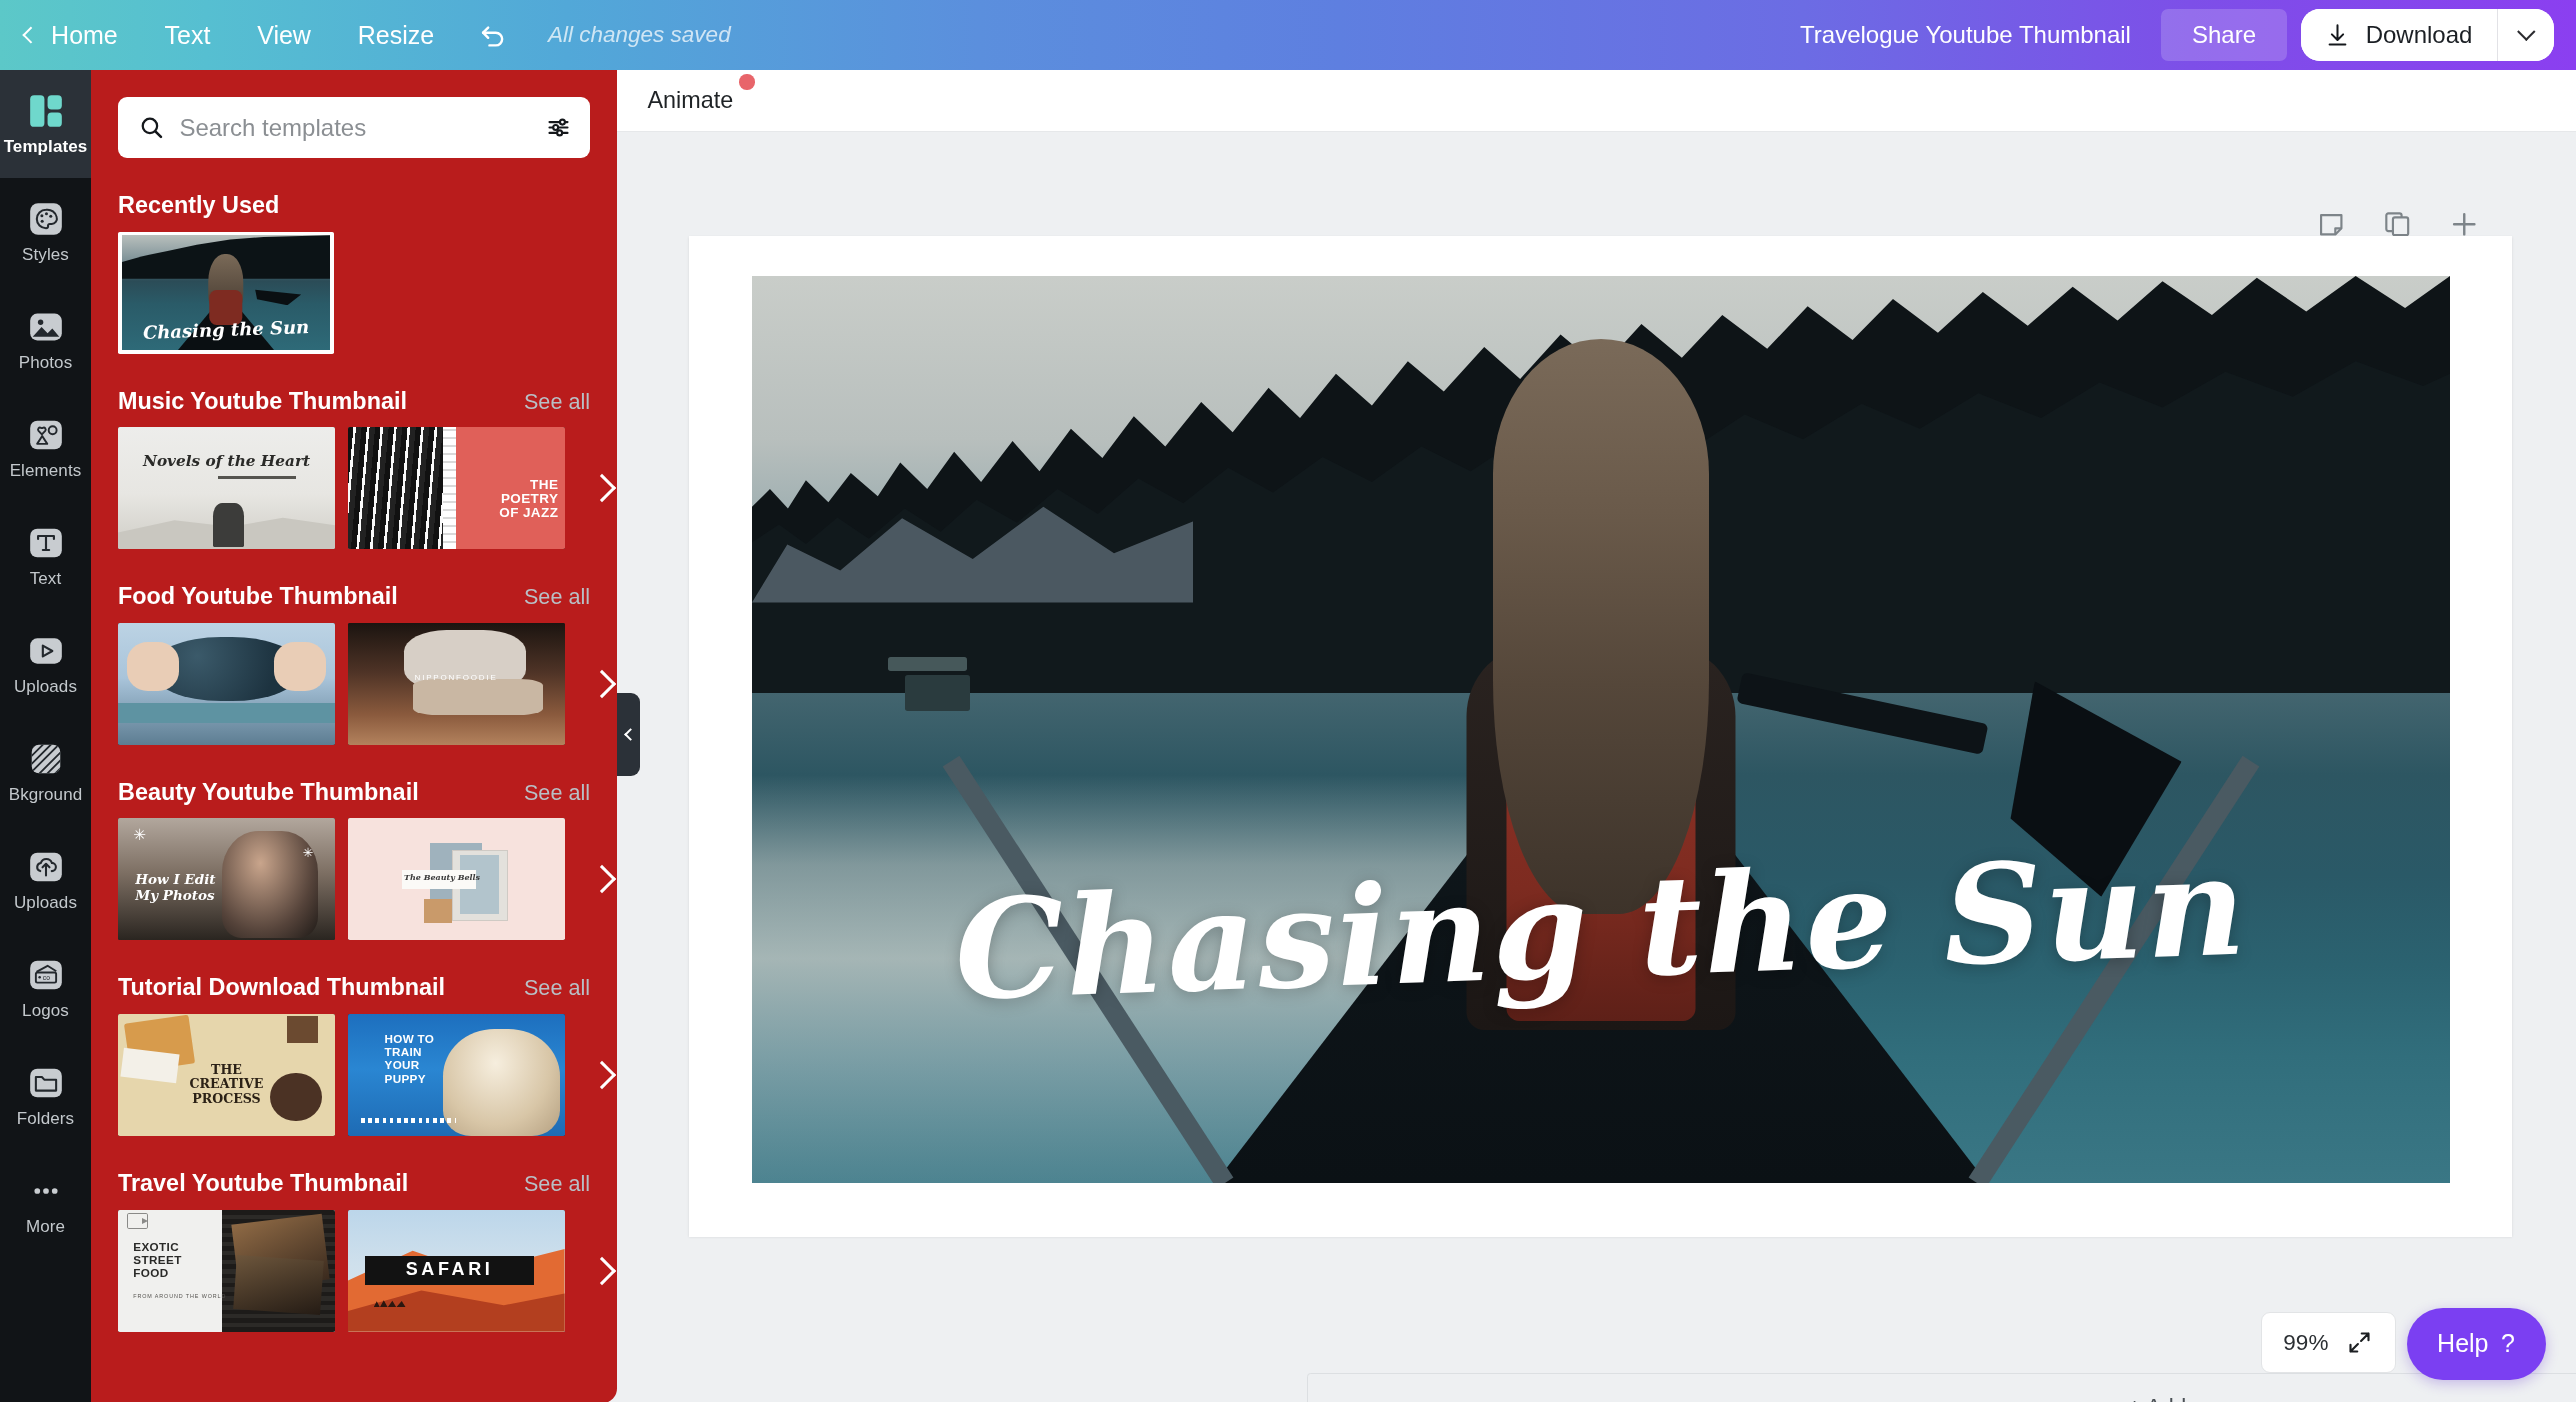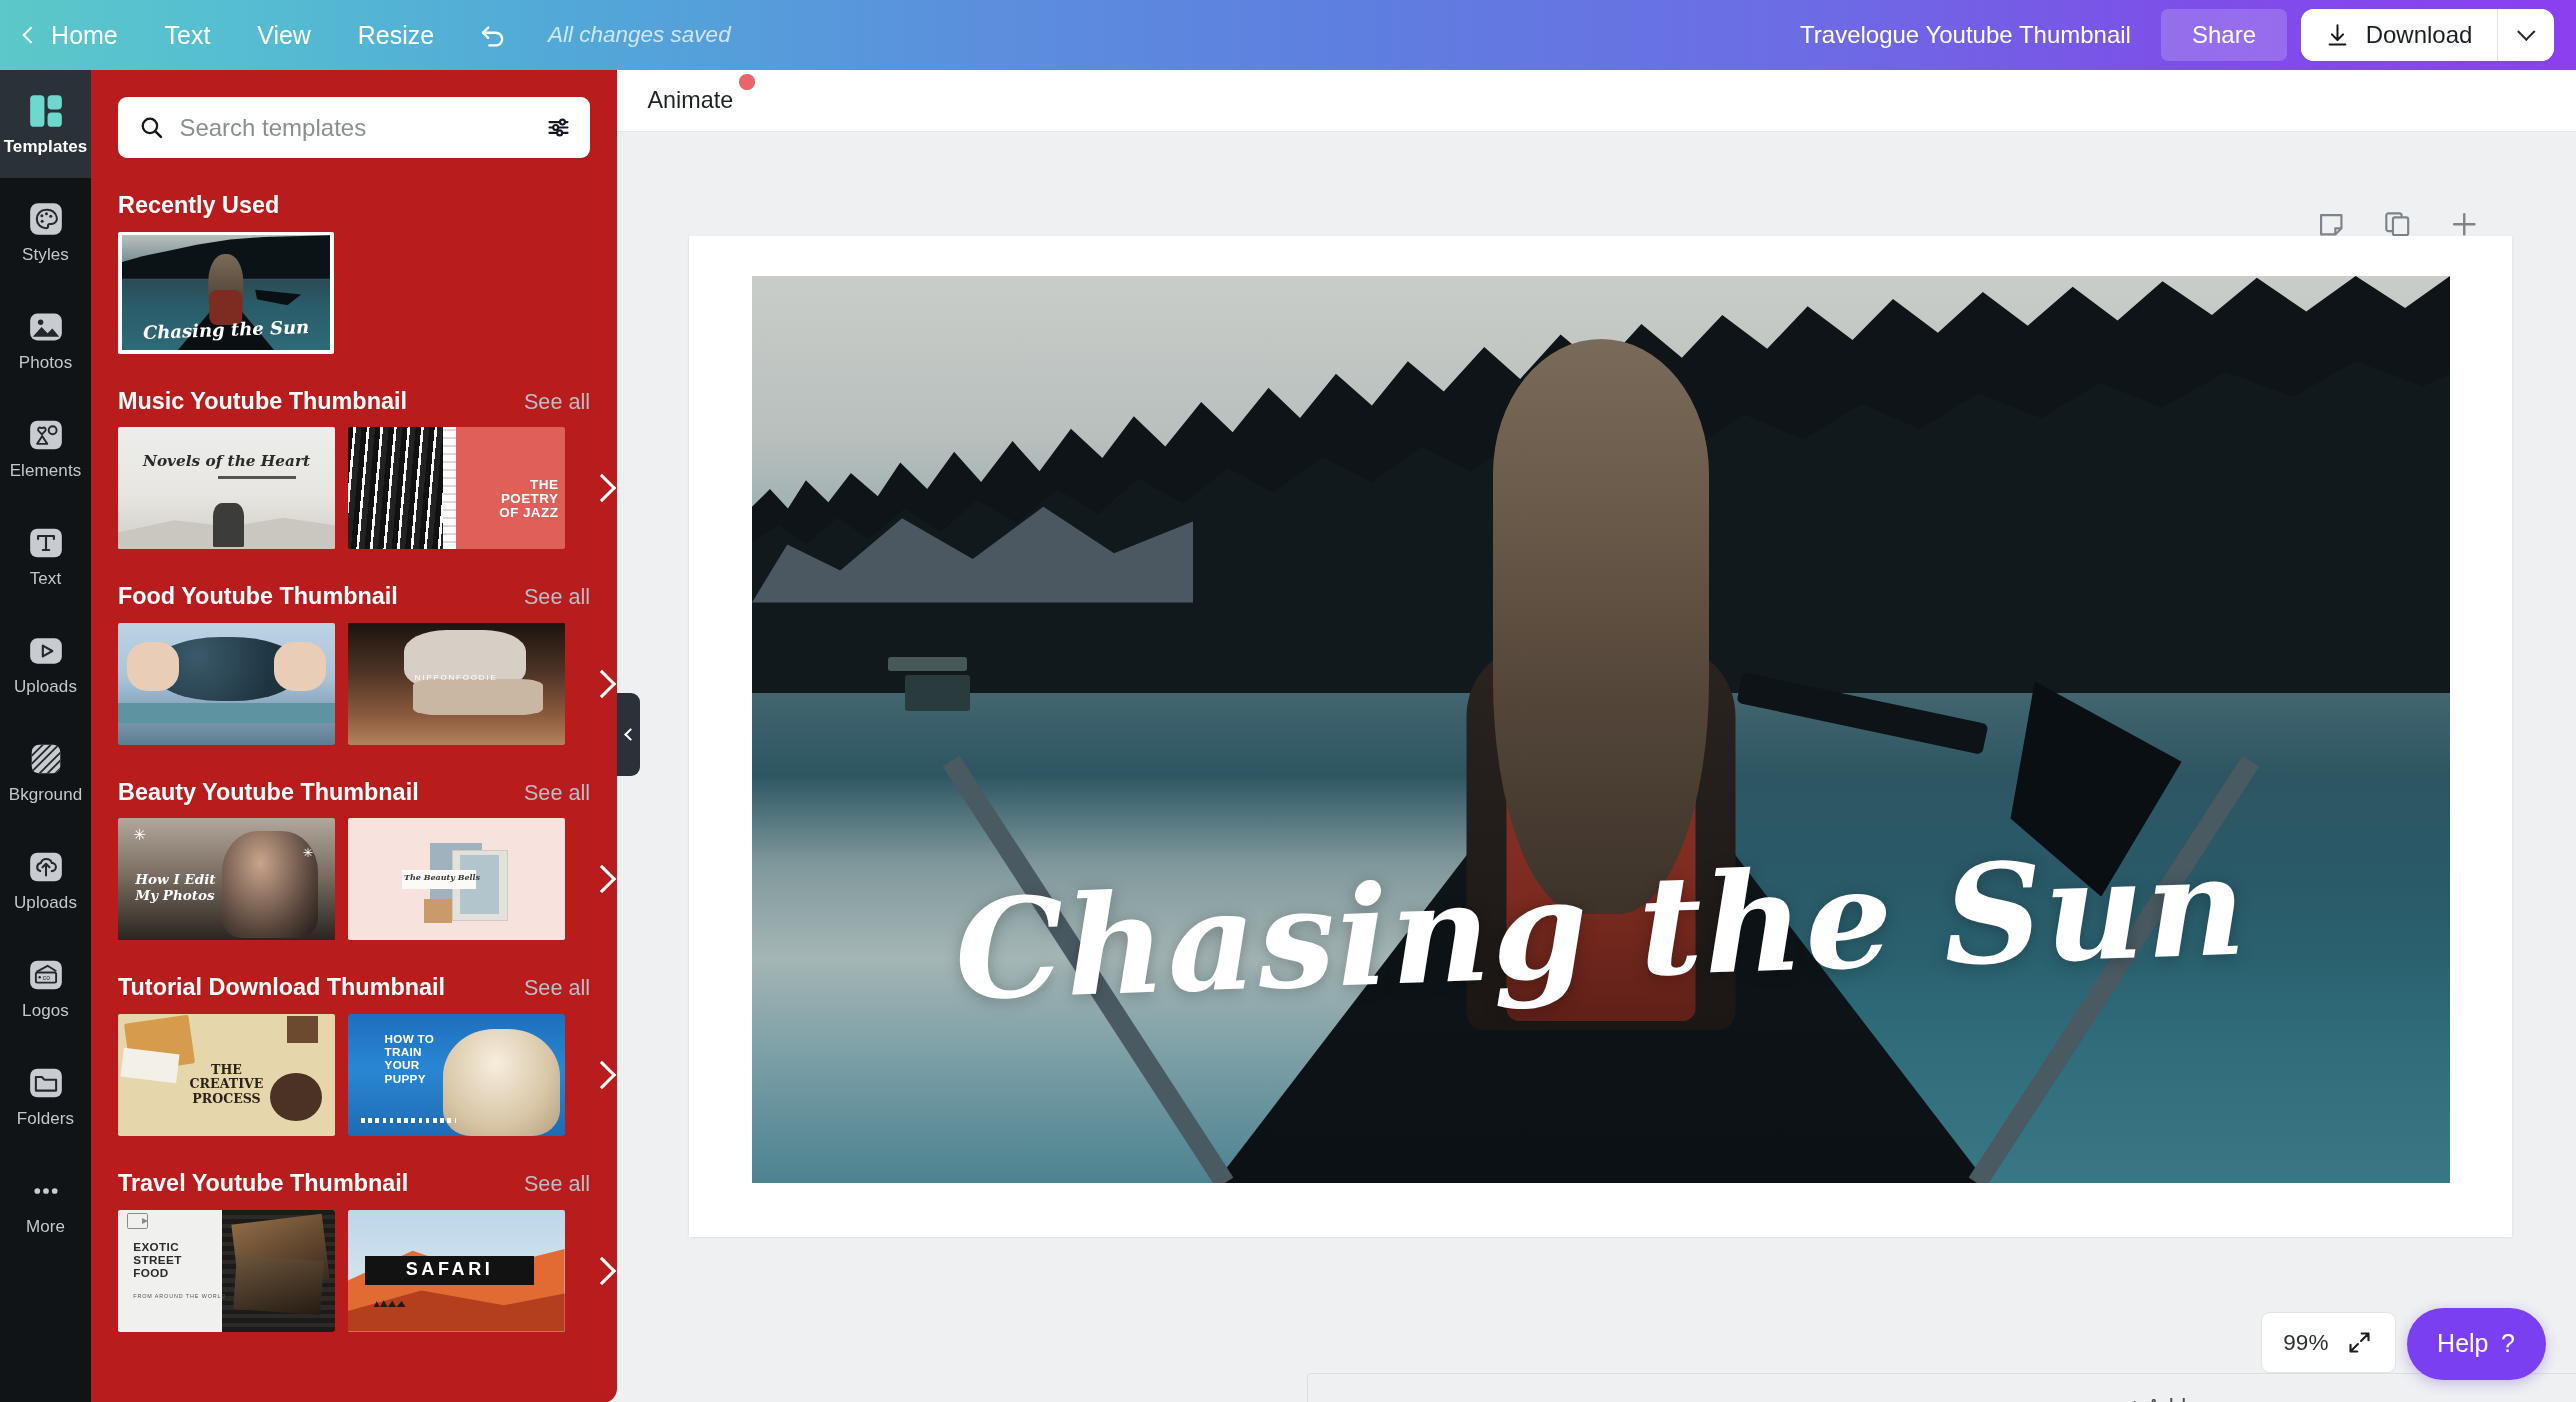--- a/index.html
+++ b/index.html
@@ -43,21 +43,21 @@
   .tb-title {
     color: #fff; font-size: 24px; margin-right: 30.5px; white-space: nowrap;
   }
   .btn-share {
     background: rgba(255,255,255,0.18); color: #fff; font-size: 24px;
     border: none; border-radius: 7.2px; padding: 0 30.5px; height: 52px;
     display: flex; align-items: center; cursor: pointer;
     margin-right: 14.4px;
   }
   .dl-group {
-    display: flex; align-items: stretch; background: #fff; border-radius: 13px;
+    display: flex; align-items: stretch; background: #fff; border-radius: 19px;
     height: 52px; overflow: hidden;
   }
   .btn-download {
     display: flex; align-items: center; gap: 14.4px; padding: 0 25px 0 23.4px;
     color: #1b1f24; font-size: 24px; cursor: pointer; background: #fff; border: none;
     border-right: 0.9px solid #e2e2e6;
   }
   .btn-dl-caret {
     display: flex; align-items: center; justify-content: center; width: 56px;
     background: #fff; cursor: pointer; border: none;

